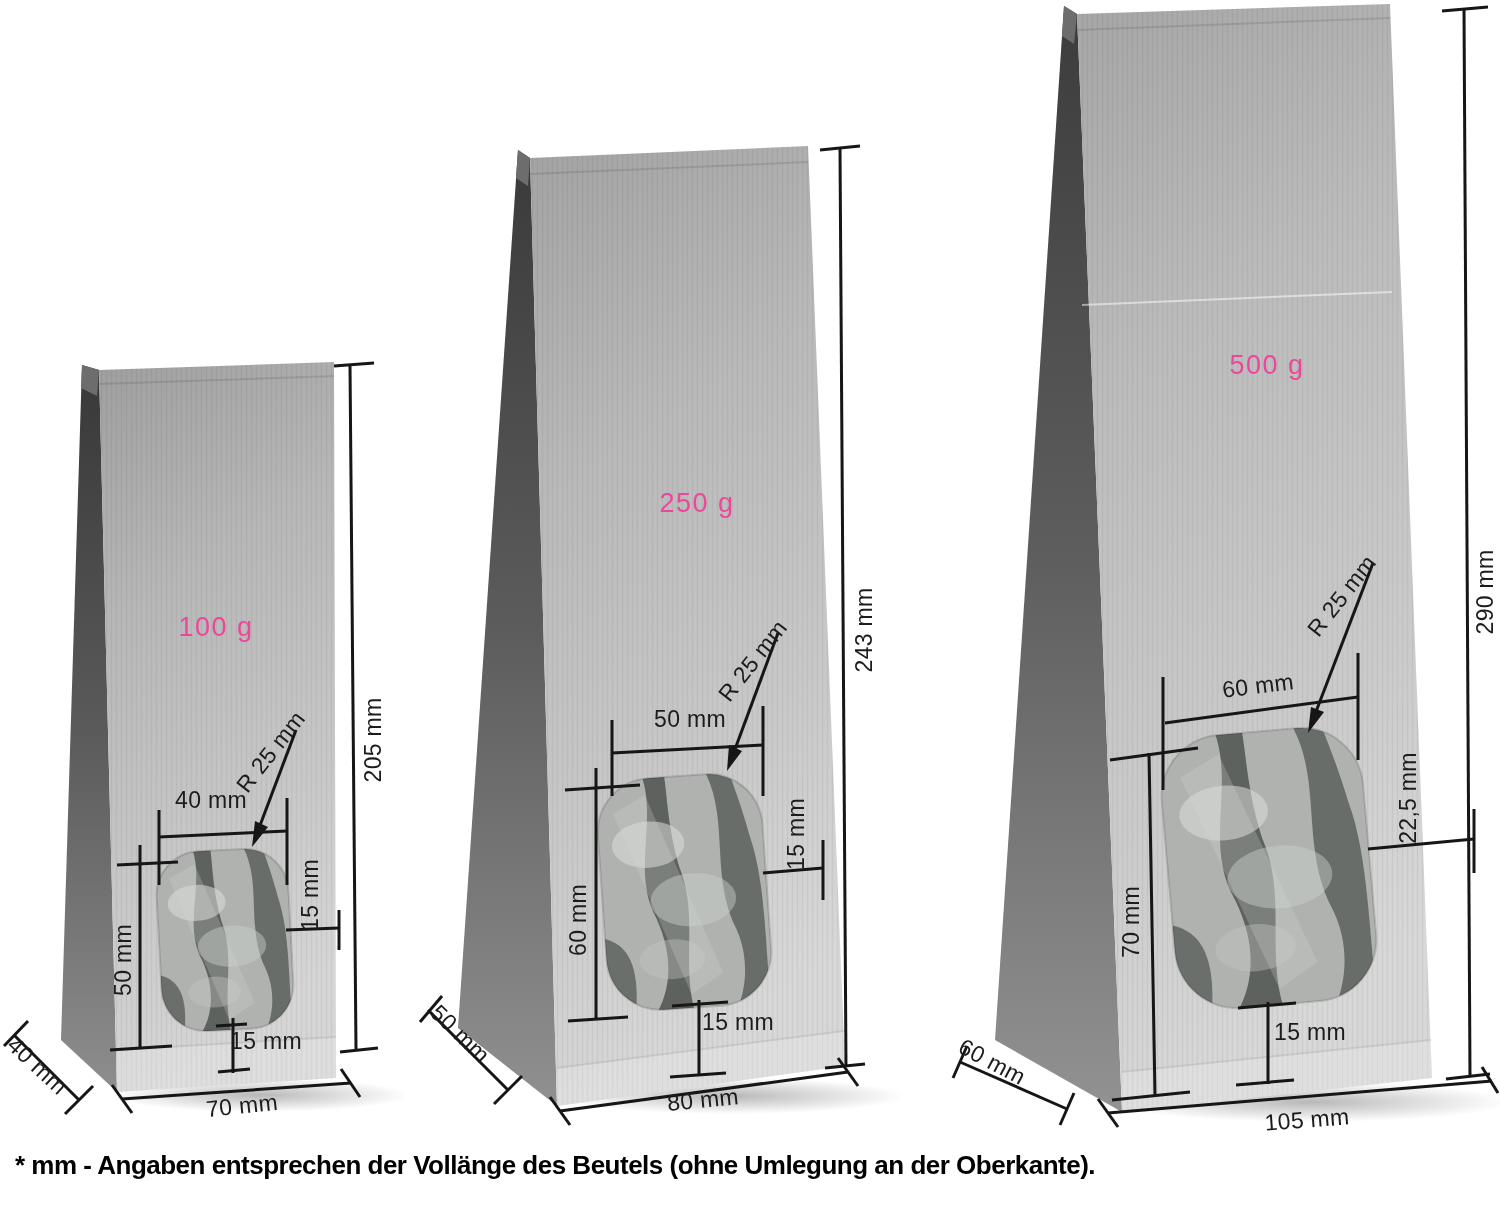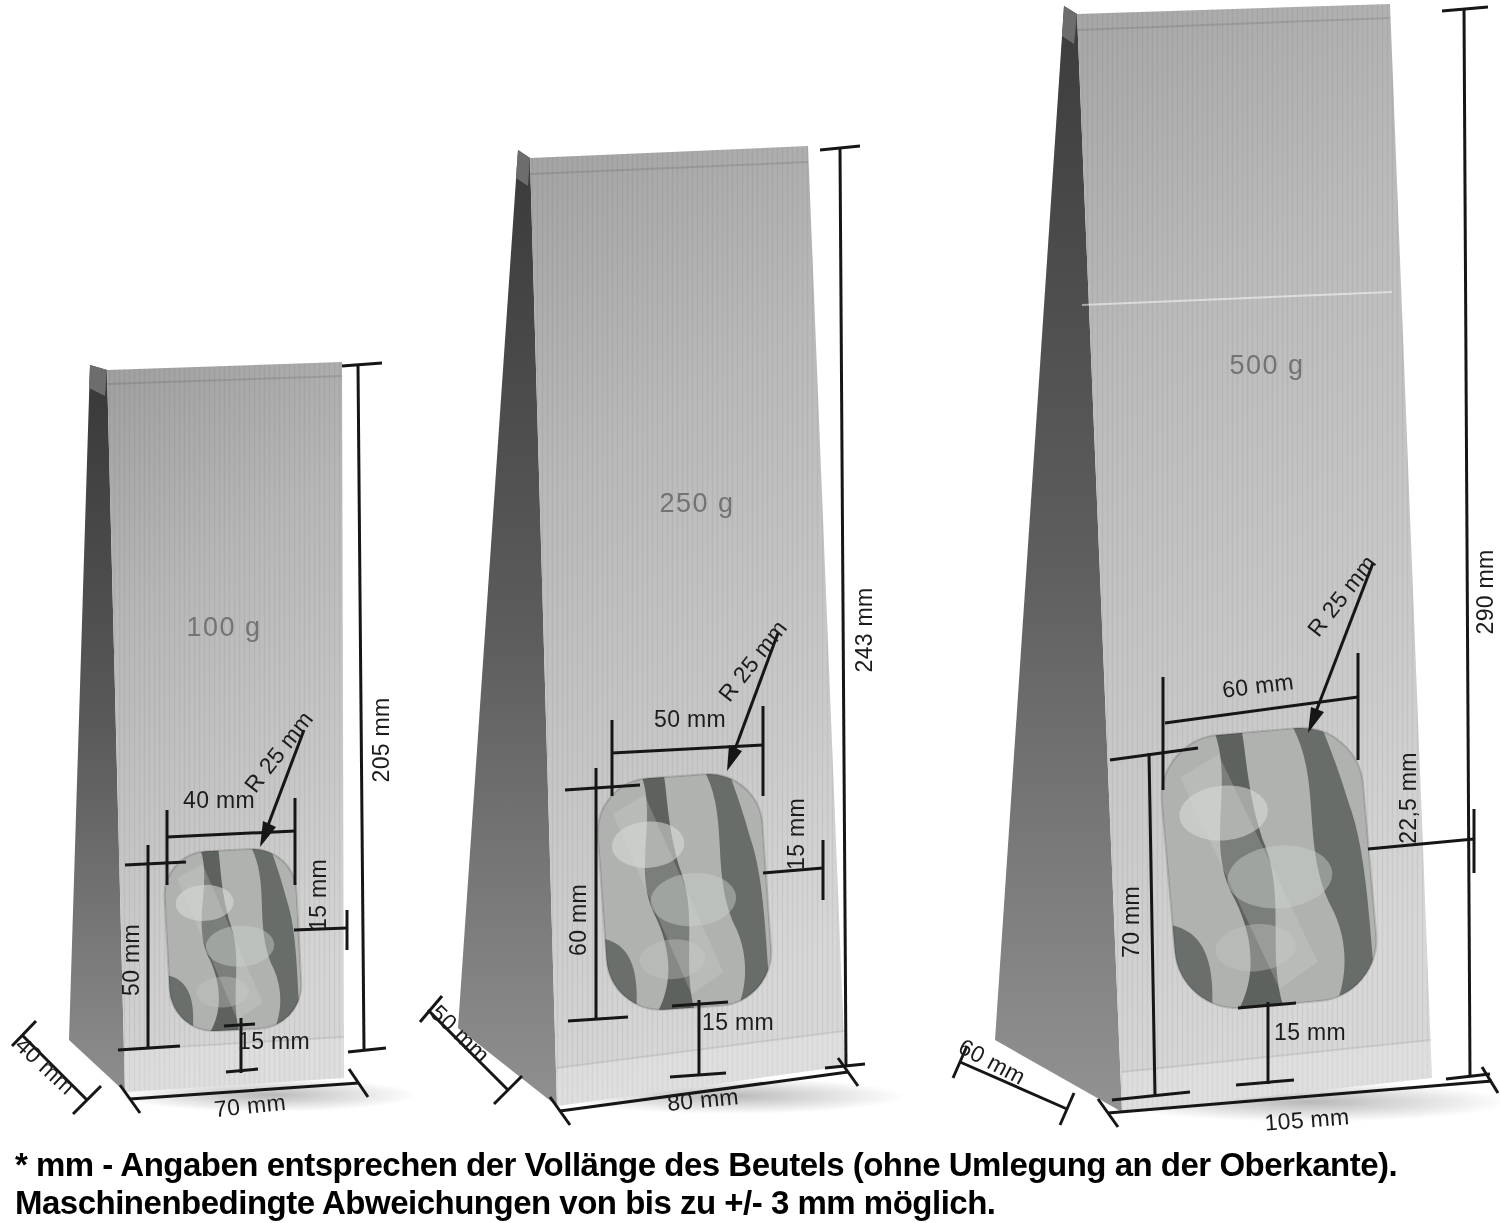--- a/index.html
+++ b/index.html
@@ -9,32 +9,32 @@
     font-family:"Liberation Sans","DejaVu Sans",sans-serif;
   }
   .bag{position:absolute;}
   .bag svg{position:absolute;left:0;top:0;overflow:visible;}
   .lbl{
     position:absolute;white-space:nowrap;color:#1c1c1c;
     font-size:23px;letter-spacing:0.3px;
     transform:translate(-50%,-50%);
   }
   .weight{
-    font-size:27px;color:#737373;letter-spacing:1.5px;
+    font-size:27px;color:#ec4899;letter-spacing:1.5px;
   }
   .footer{
     position:absolute;left:15px;top:1146px;width:1470px;
-    font-size:33px;font-weight:bold;color:#000;letter-spacing:-0.5px;
+    font-size:26px;font-weight:bold;color:#000;letter-spacing:-0.5px;
     line-height:38px;
   }
 </style>
 </head>
 <body>
 
-<div class="bag" style="left:12px;top:340px;width:420px;height:800px">
+<div class="bag" style="left:4px;top:340px;width:420px;height:800px">
   <svg width="420" height="800" viewBox="0 0 420 800">
     <defs>
       <linearGradient id="paper1" x1="0" y1="0" x2="0.22" y2="1">
         <stop offset="0" stop-color="#9f9f9f"></stop>
           <stop offset="0.35" stop-color="#b7b7b7"></stop>
         <stop offset="0.75" stop-color="#c9c9c9"></stop>
           <stop offset="1" stop-color="#d6d6d6"></stop>
       </linearGradient>
       <linearGradient id="gusset1" x1="0" y1="0" x2="0" y2="1">
         <stop offset="0" stop-color="#383838"></stop>
@@ -314,14 +314,13 @@
   <div class="lbl" style="left:191px;top:922px;transform:translate(-50%,-50%) rotate(-90deg)">70 mm</div>
   <div class="lbl" style="left:468px;top:798px;transform:translate(-50%,-50%) rotate(-90deg)">22,5 mm</div>
   <div class="lbl" style="left:370px;top:1032px">15 mm</div>
   <div class="lbl" style="left:545px;top:592px;transform:translate(-50%,-50%) rotate(-90deg)">290 mm</div>
   <div class="lbl" style="left:367px;top:1120px;transform:translate(-50%,-50%) rotate(-4.5deg)">105 mm</div>
   <div class="lbl" style="left:52px;top:1062px;transform:translate(-50%,-50%) rotate(28deg)">60 mm</div>
 </div>
 
 <div class="footer">
   <div>* mm - Angaben entsprechen der Vollänge des Beutels (ohne Umlegung an der Oberkante).</div>
-  <div>Maschinenbedingte Abweichungen von bis zu +/- 3 mm möglich.</div>
 </div>
 
 </body></html>

